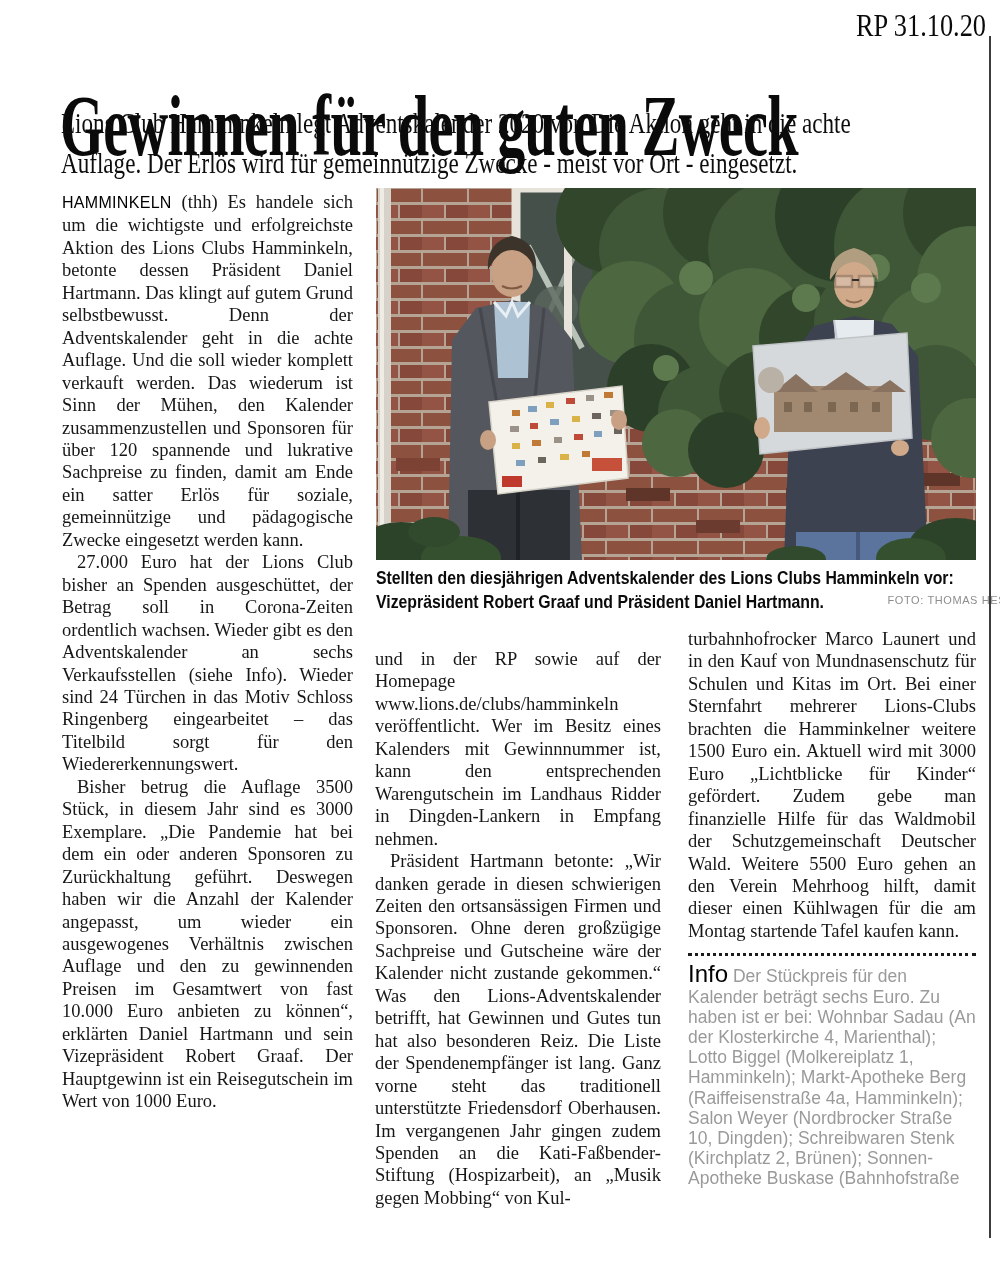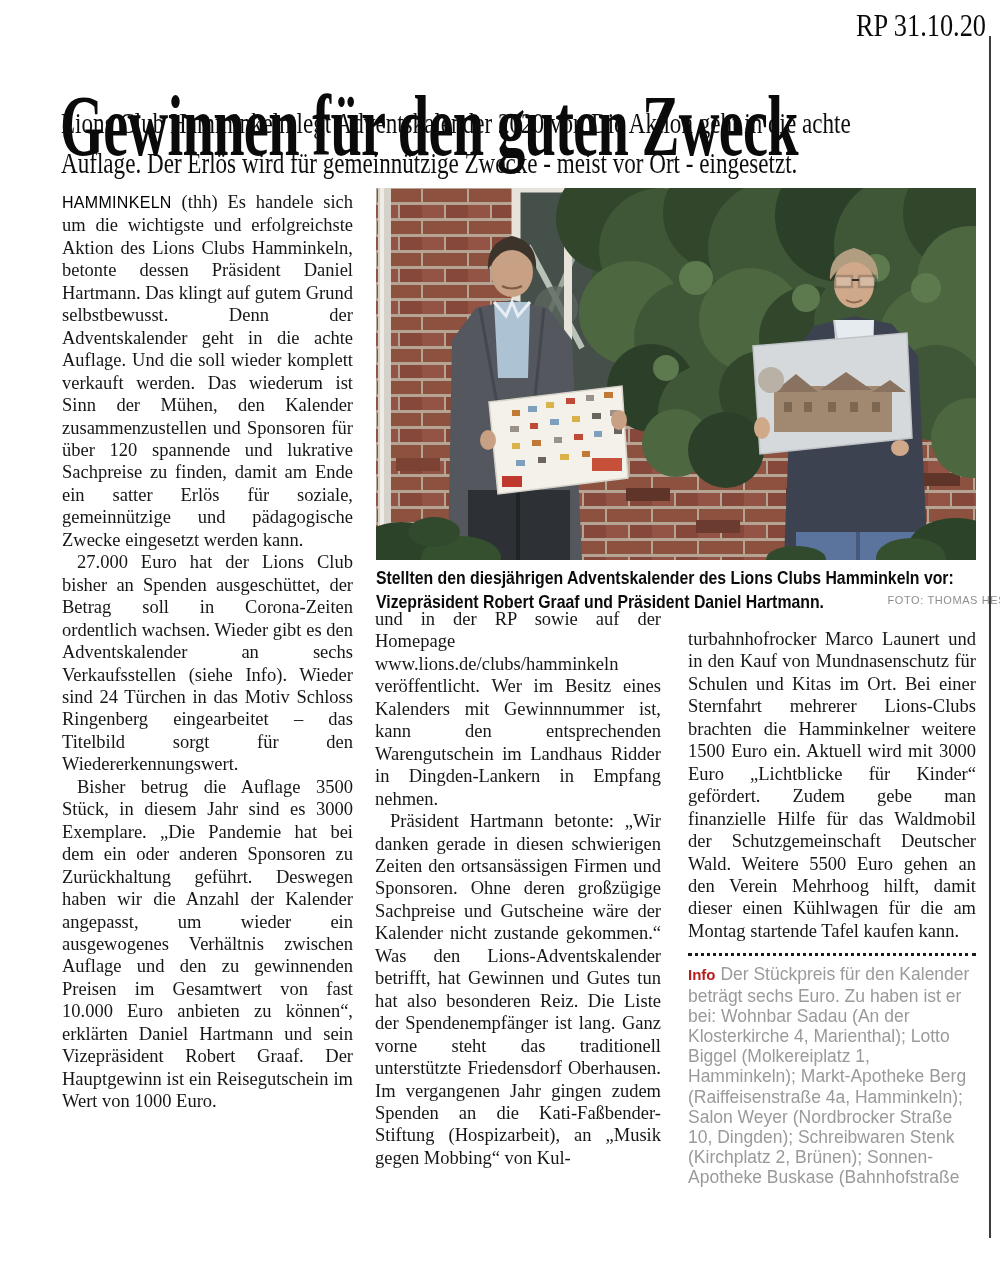--- a/index.html
+++ b/index.html
@@ -15,38 +15,38 @@
   .subhead{position:absolute;left:61px;top:103px;font-size:30px;line-height:40px;color:#0d0d0d;
            transform:scaleX(0.77);transform-origin:left top;white-space:nowrap;}
 
   .right-rule{position:absolute;left:989px;top:36px;width:2px;height:1202px;background:#3c3c3c;}
 
   .col{position:absolute;font-size:18.5px;line-height:22.45px;text-align:justify;color:#161616;
        hyphens:auto;-webkit-hyphens:auto;}
   .col p{margin:0;}
   .col p.ind{text-indent:15px;}
   .col-left{left:62px;top:191px;width:291px;height:1002px;overflow:hidden;}
-  .col-mid{left:375px;top:608px;width:286px;height:562px;overflow:hidden;}
+  .col-mid{left:375px;top:648px;width:286px;height:562px;overflow:hidden;}
   .col-right{left:688px;top:628px;width:288px;height:562px;overflow:hidden;}
 
   .lead{font-family:"Liberation Sans",sans-serif;font-weight:normal;font-size:16px;letter-spacing:.3px;color:#000;}
 
   .photo-wrap{position:absolute;left:376px;top:188px;width:648px;}
   .photo-wrap svg{display:block;}
 
   .caption{position:relative;margin-top:6px;font-family:"Liberation Sans",sans-serif;
            font-weight:bold;font-size:18.5px;color:#0b0b0b;height:50px;}
   .cap-line{transform:scaleX(0.855);transform-origin:left top;white-space:nowrap;line-height:23.5px;}
   .credit{position:absolute;right:2px;top:28px;font-weight:normal;font-size:11px;
           color:#8e8e8e;letter-spacing:.6px;}
 
   .infobox{margin-top:11px;border-top:3px dotted #1c1c1c;padding-top:8px;
            font-family:"Liberation Sans",sans-serif;font-size:17.5px;line-height:20.2px;
            color:#9a9a9a;text-align:left;hyphens:auto;}
-  .info-label{color:#b91c1c;font-weight:bold;font-size:15px;}
+  .info-label{color:#000000;font-weight:normal;font-size:24px;}
 </style>
 </head>
 <body>
 
 <div class="page">
 
   <div class="dateline">RP 31.10.20</div>
   <div class="right-rule"></div>
 
   <h1 class="headline">Gewinnen für den guten Zweck</h1>

